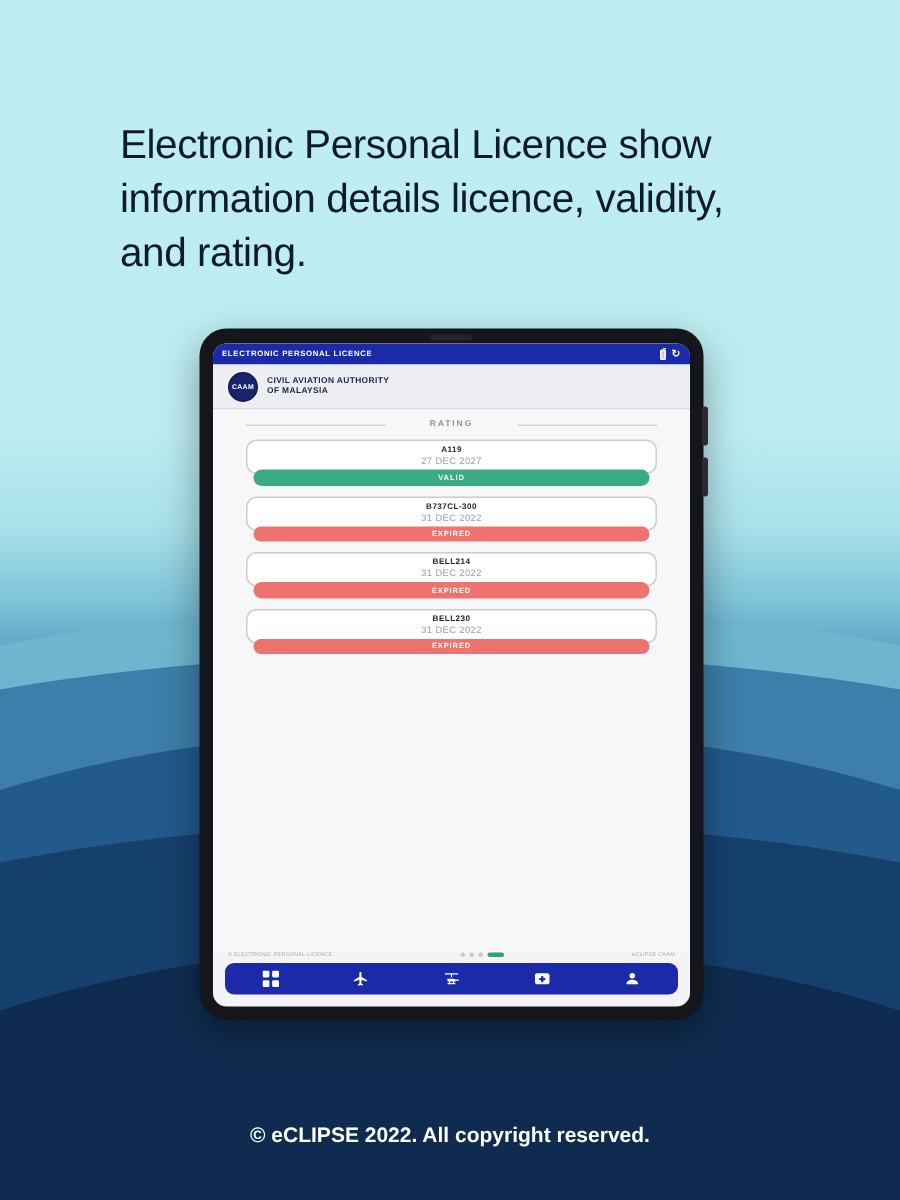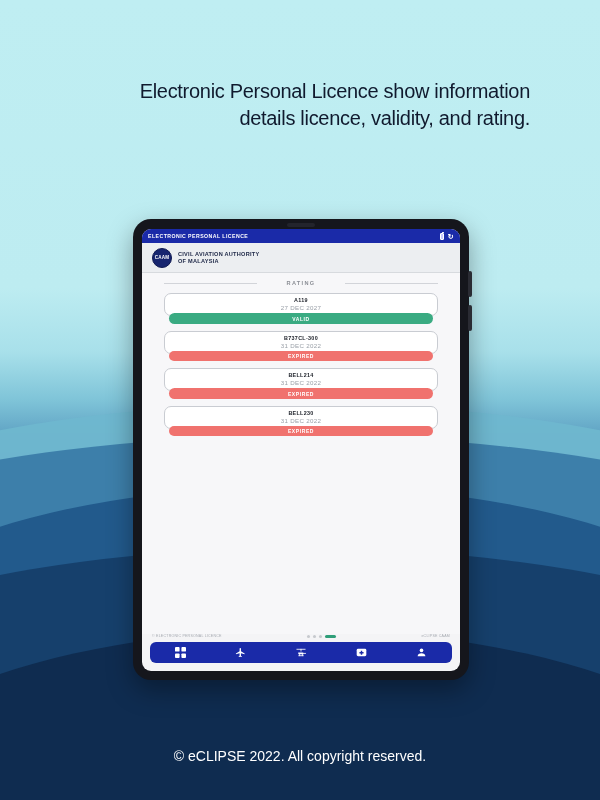--- a/index.html
+++ b/index.html
@@ -20,27 +20,27 @@
     border-radius: 50% 50% 0 0 / 100% 100% 0 0;
   }
   .w1 { top: 404px; height: 120px; background: #6fb7cf; opacity: .95; transform: scaleX(1.6); }
   .w2 { top: 436px; height: 140px; background: #3d7faa; transform: scaleX(1.8); }
   .w3 { top: 486px; height: 160px; background: #225a8c; transform: scaleX(1.5); }
   .w4 { top: 548px; height: 180px; background: #16406c; transform: scaleX(1.9); }
   .w5 { top: 630px; height: 200px; background: #0f2c50; transform: scaleX(1.6); }
 
   .headline {
     position: absolute; left: 80px; top: 78px; width: 450px;
-    font-size: 20px; line-height: 1.34; color: #101a2e;
-    font-weight: 400; letter-spacing: -0.3px; text-align: right;
+    font-size: 27px; line-height: 1.34; color: #101a2e;
+    font-weight: 400; letter-spacing: -0.3px;
   }
 
   .footer {
     position: absolute; left: 0; bottom: 36px; width: 100%;
-    text-align: center; color: #ffffff; font-size: 14px;
+    text-align: center; color: #ffffff; font-size: 14px; font-weight: bold;
   }
 
   
   .tablet {
     position: absolute; left: 133px; top: 219px;
     width: 336px; height: 461px;
     background: #15161c;
     border-radius: 18px;
     box-shadow: 0 10px 26px rgba(0,0,0,.35);
     padding: 10px 9px 9px 9px;

